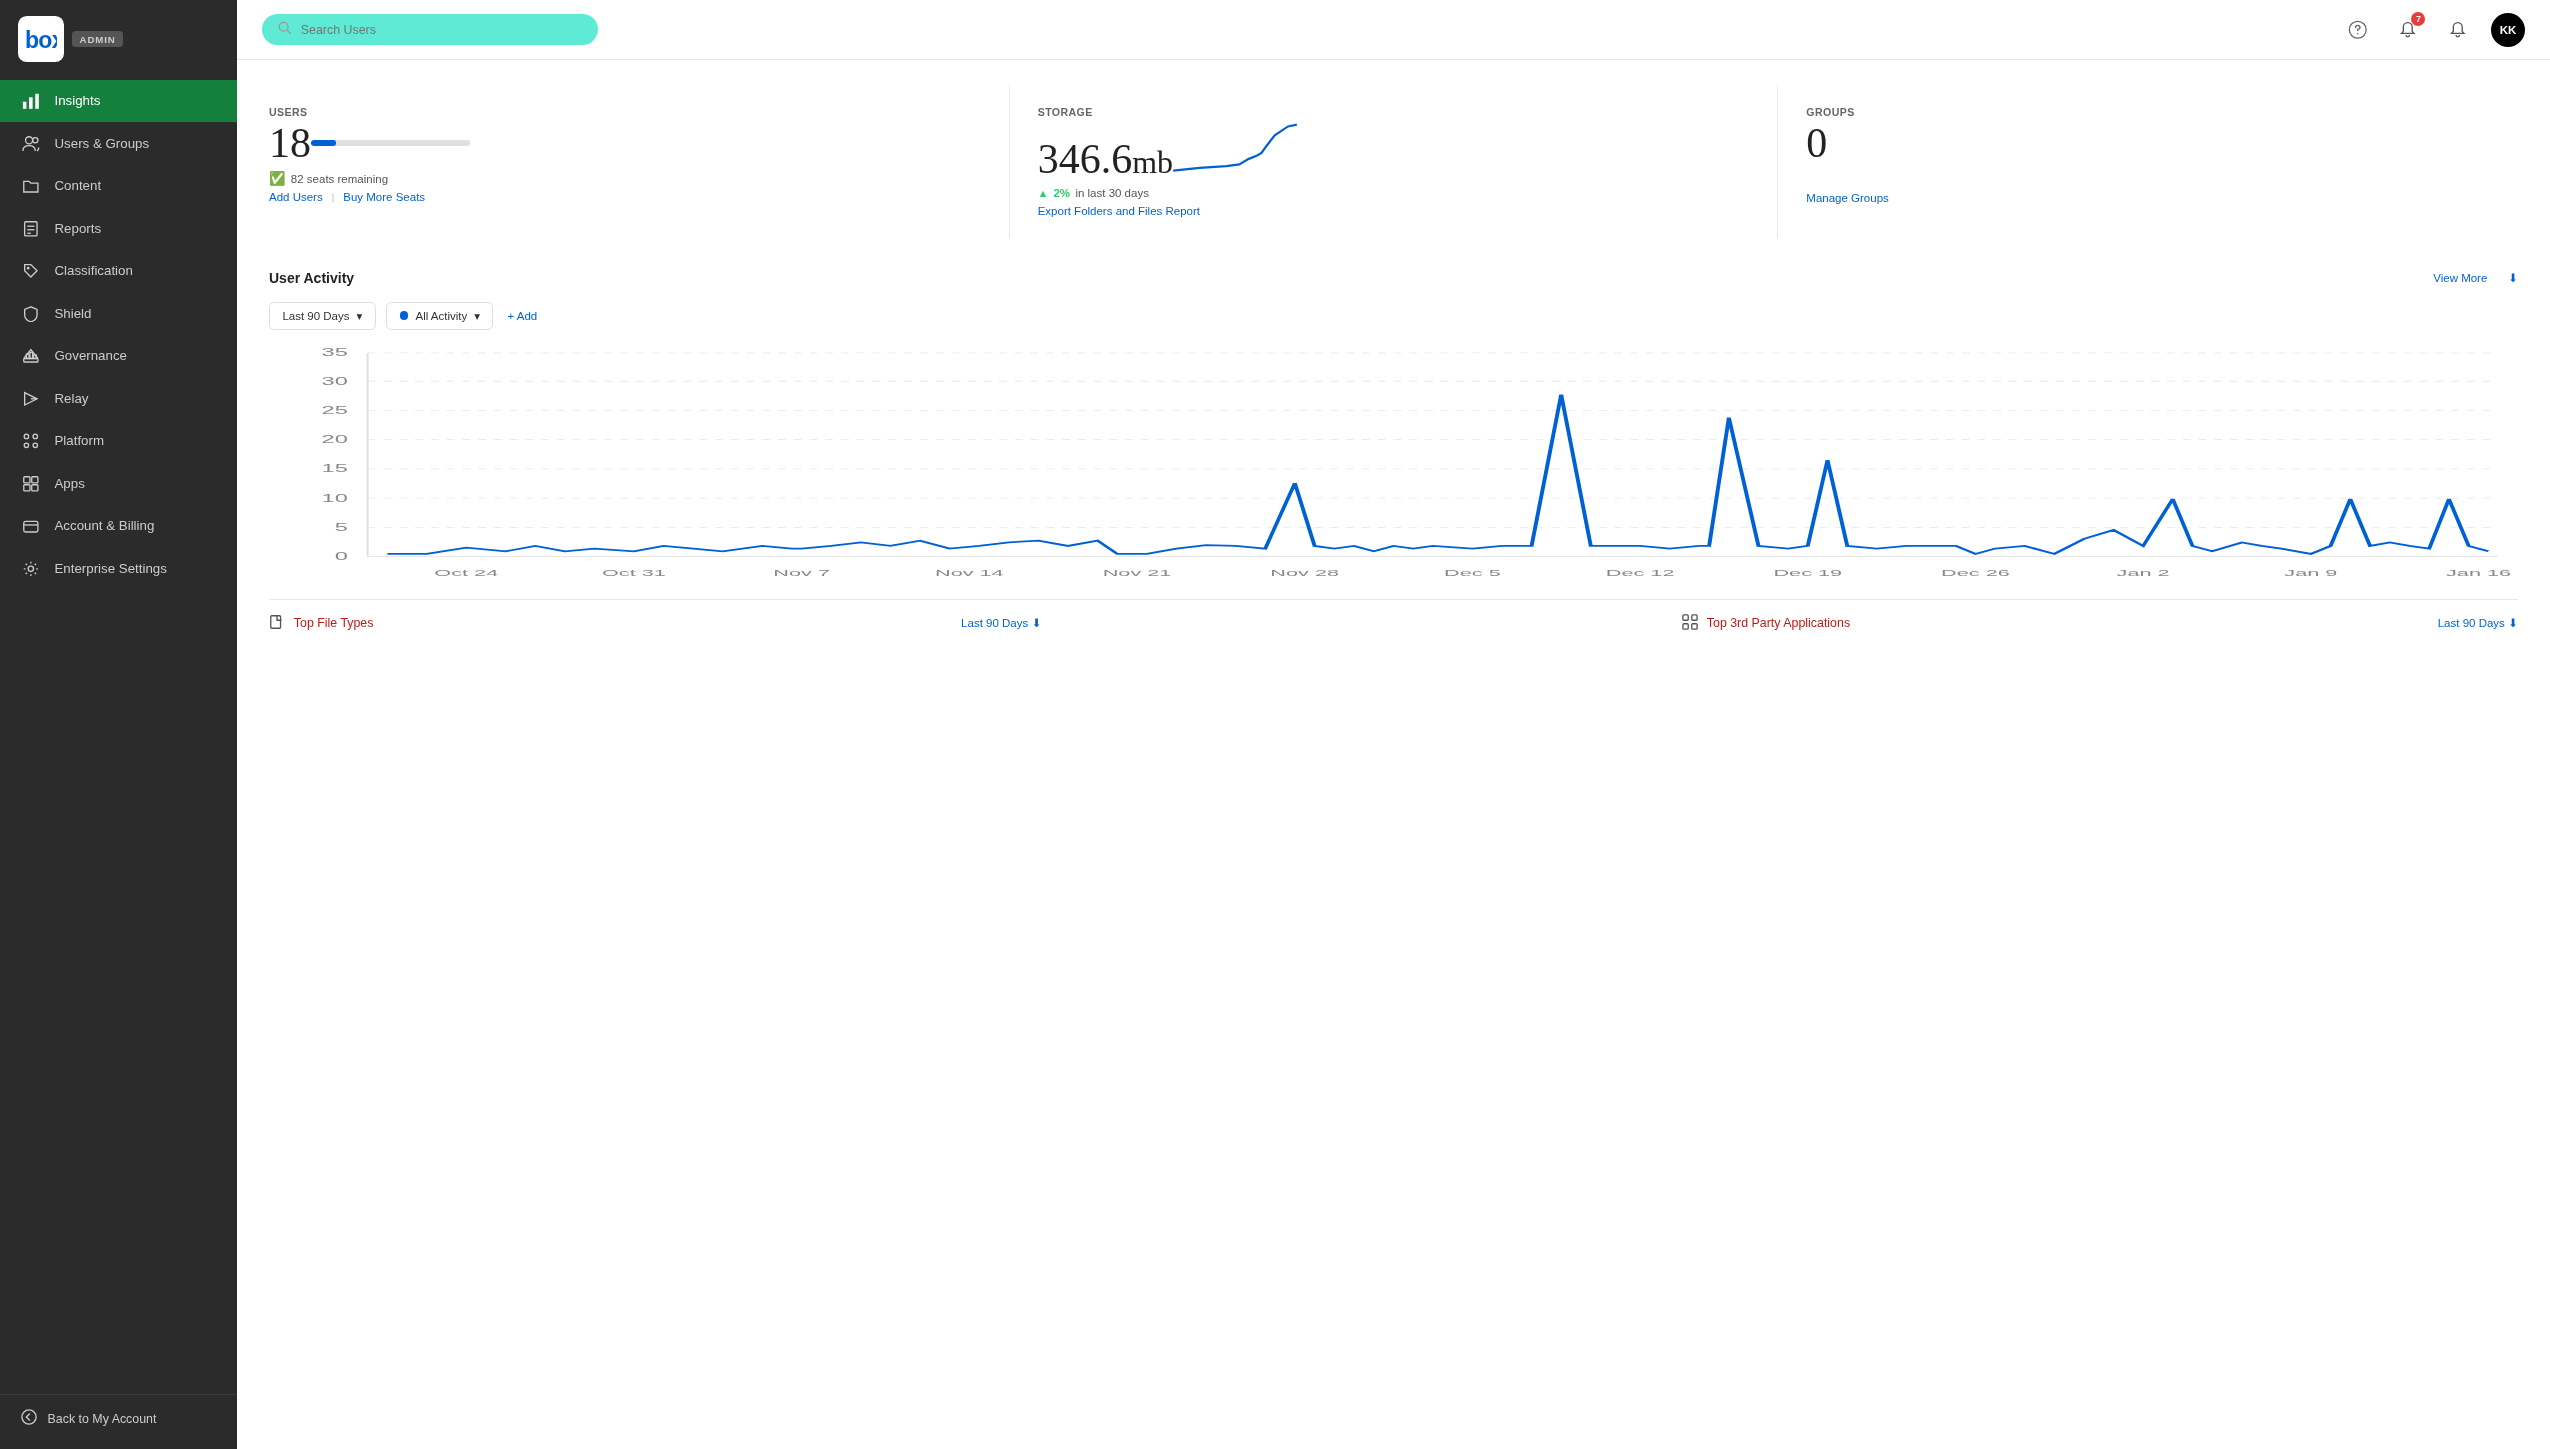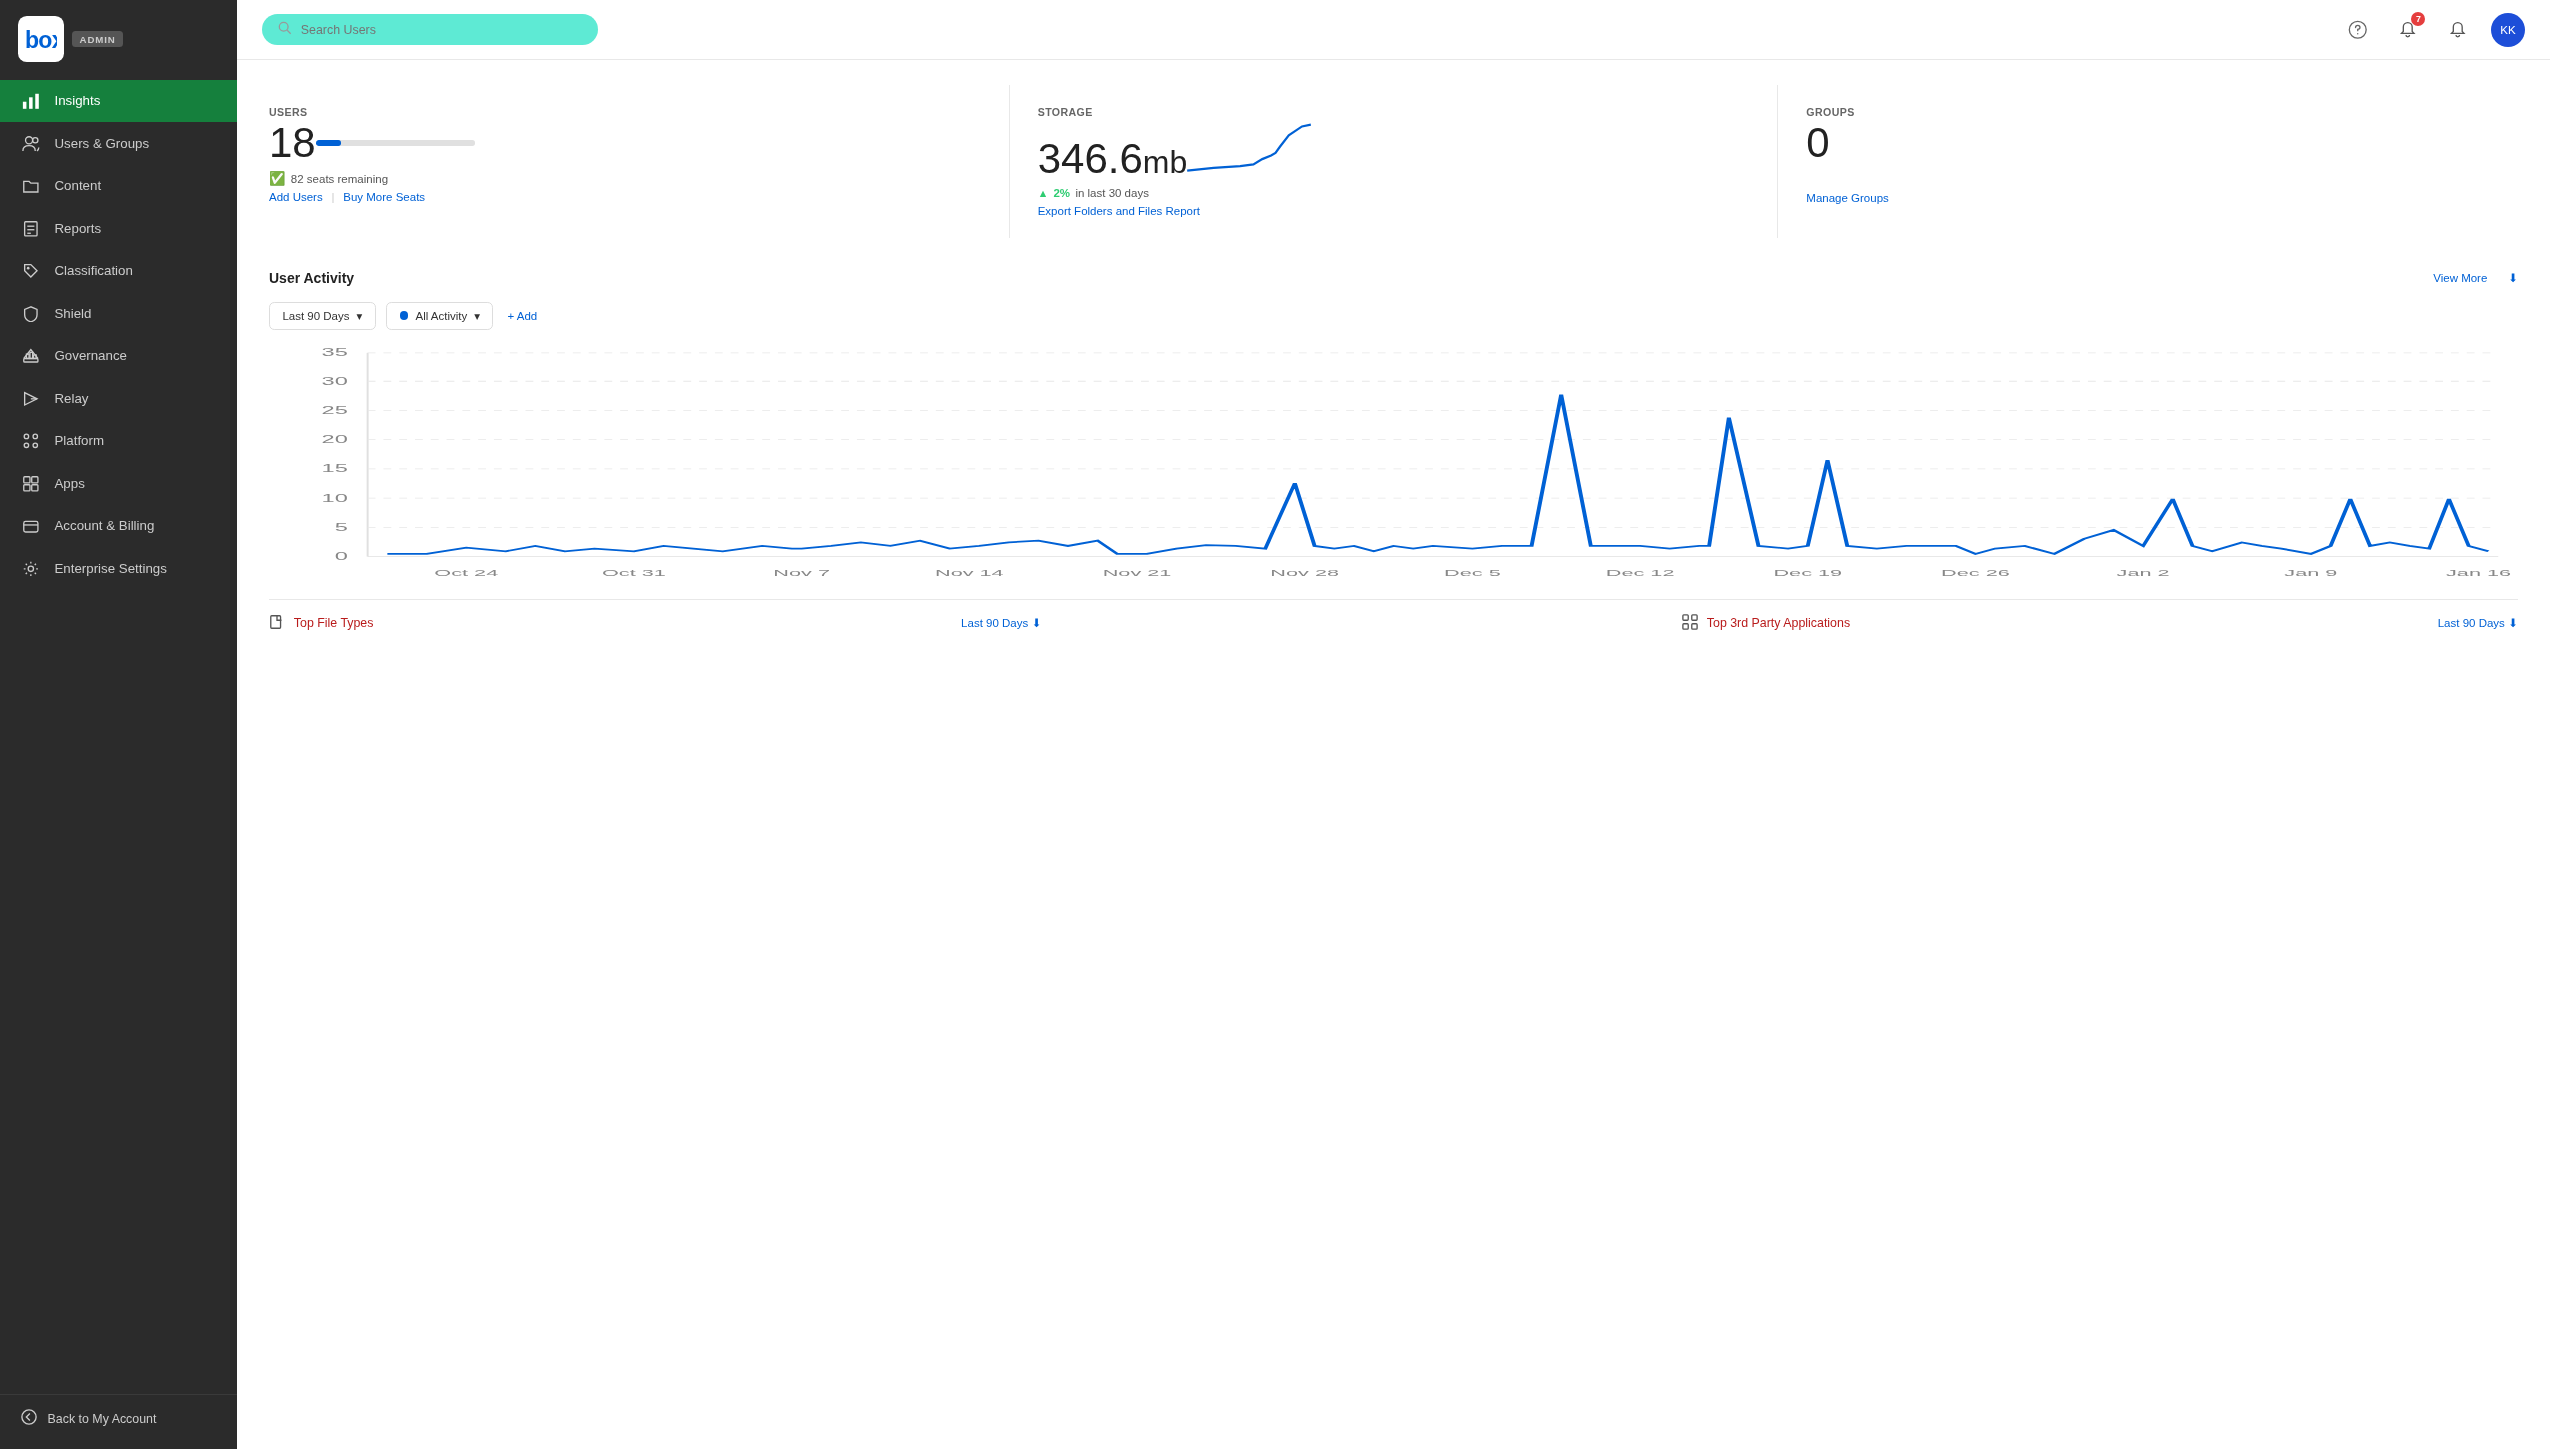--- a/index.html
+++ b/index.html
@@ -145,24 +145,24 @@
       width: 14px;
       height: 14px;
       display: flex;
       align-items: center;
       justify-content: center;
     }
     .avatar-btn {
       width: 34px;
       height: 34px;
       border-radius: 50%;
-      background: #1d4ed8;
+      background: #000000;
       color: #fff;
       font-size: 11.5px;
-      font-weight: 400;
+      font-weight: 700;
       display: flex;
       align-items: center;
       justify-content: center;
       cursor: pointer;
     }
 
     
     #content {
       flex: 1;
       overflow-y: auto;
@@ -188,20 +188,21 @@
       font-weight: 600;
       color: #666;
       letter-spacing: 0.4px;
       margin-bottom: 4px;
       text-transform: uppercase;
     }
     .stat-value-row {
       display: flex;
       align-items: center;
       margin-bottom: 7px;
+      font-family: Liberation Serif, serif;
     }
     .stat-number {
       font-size: 42px;
       font-weight: 300;
       color: #222;
       line-height: 1;
     }
     .storage-unit { font-size: 32px; }
     .progress-bar-container {
       display: flex;

